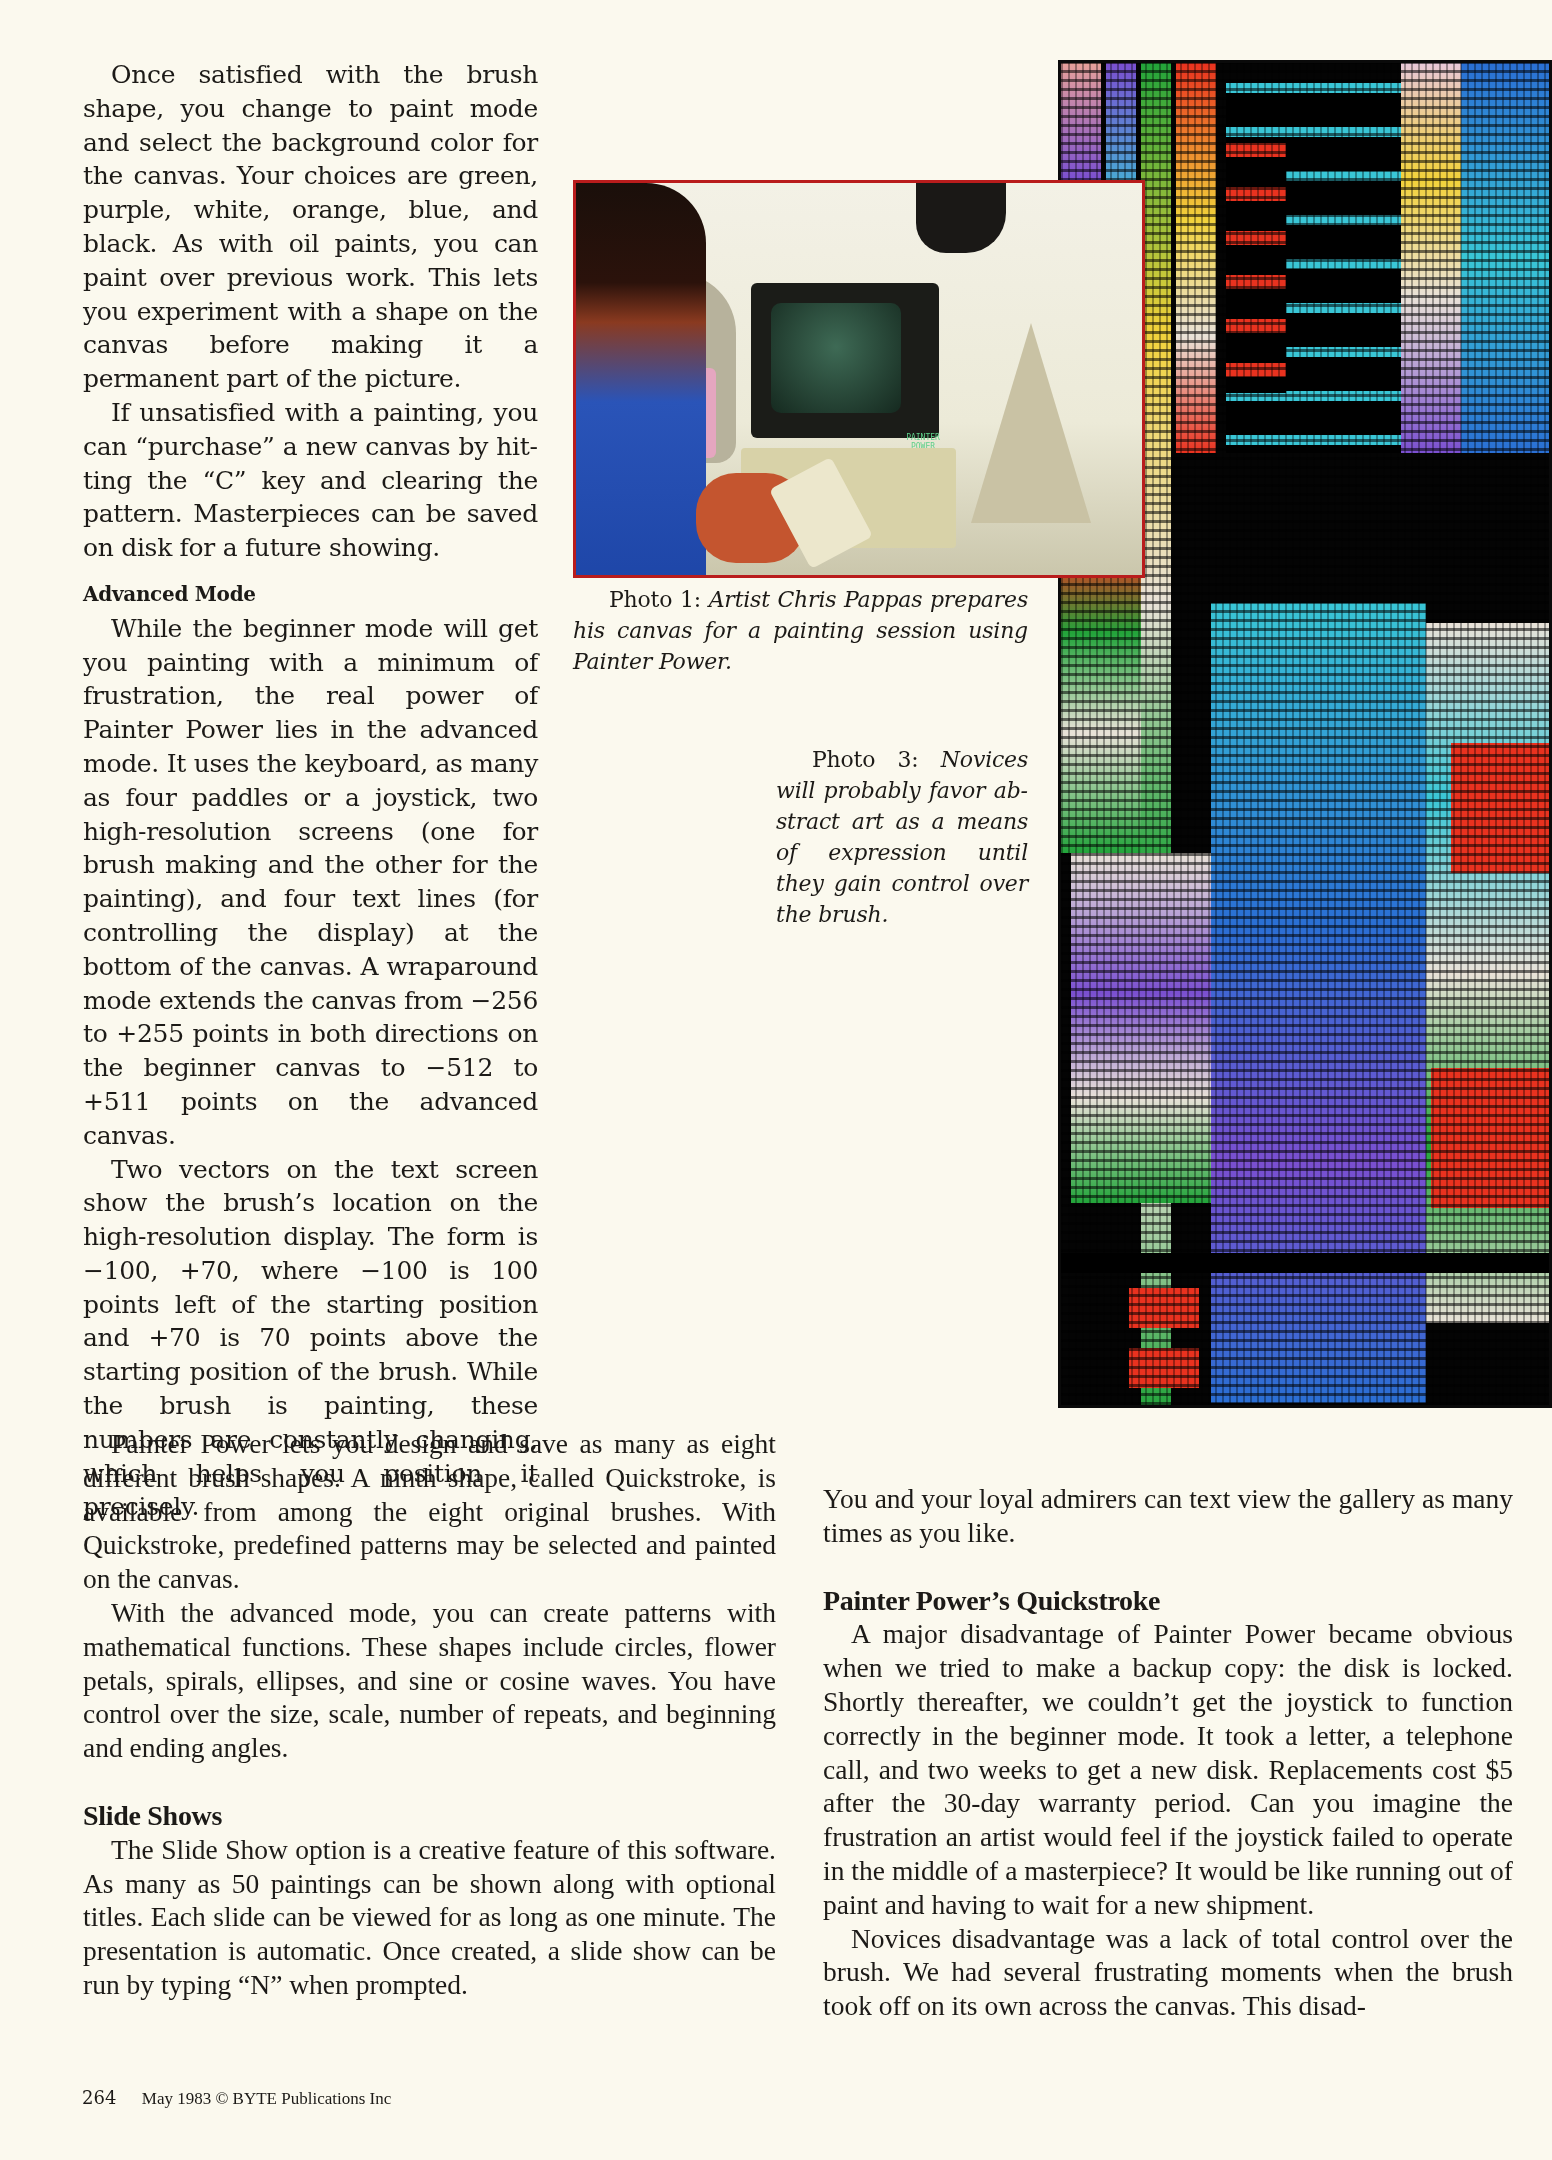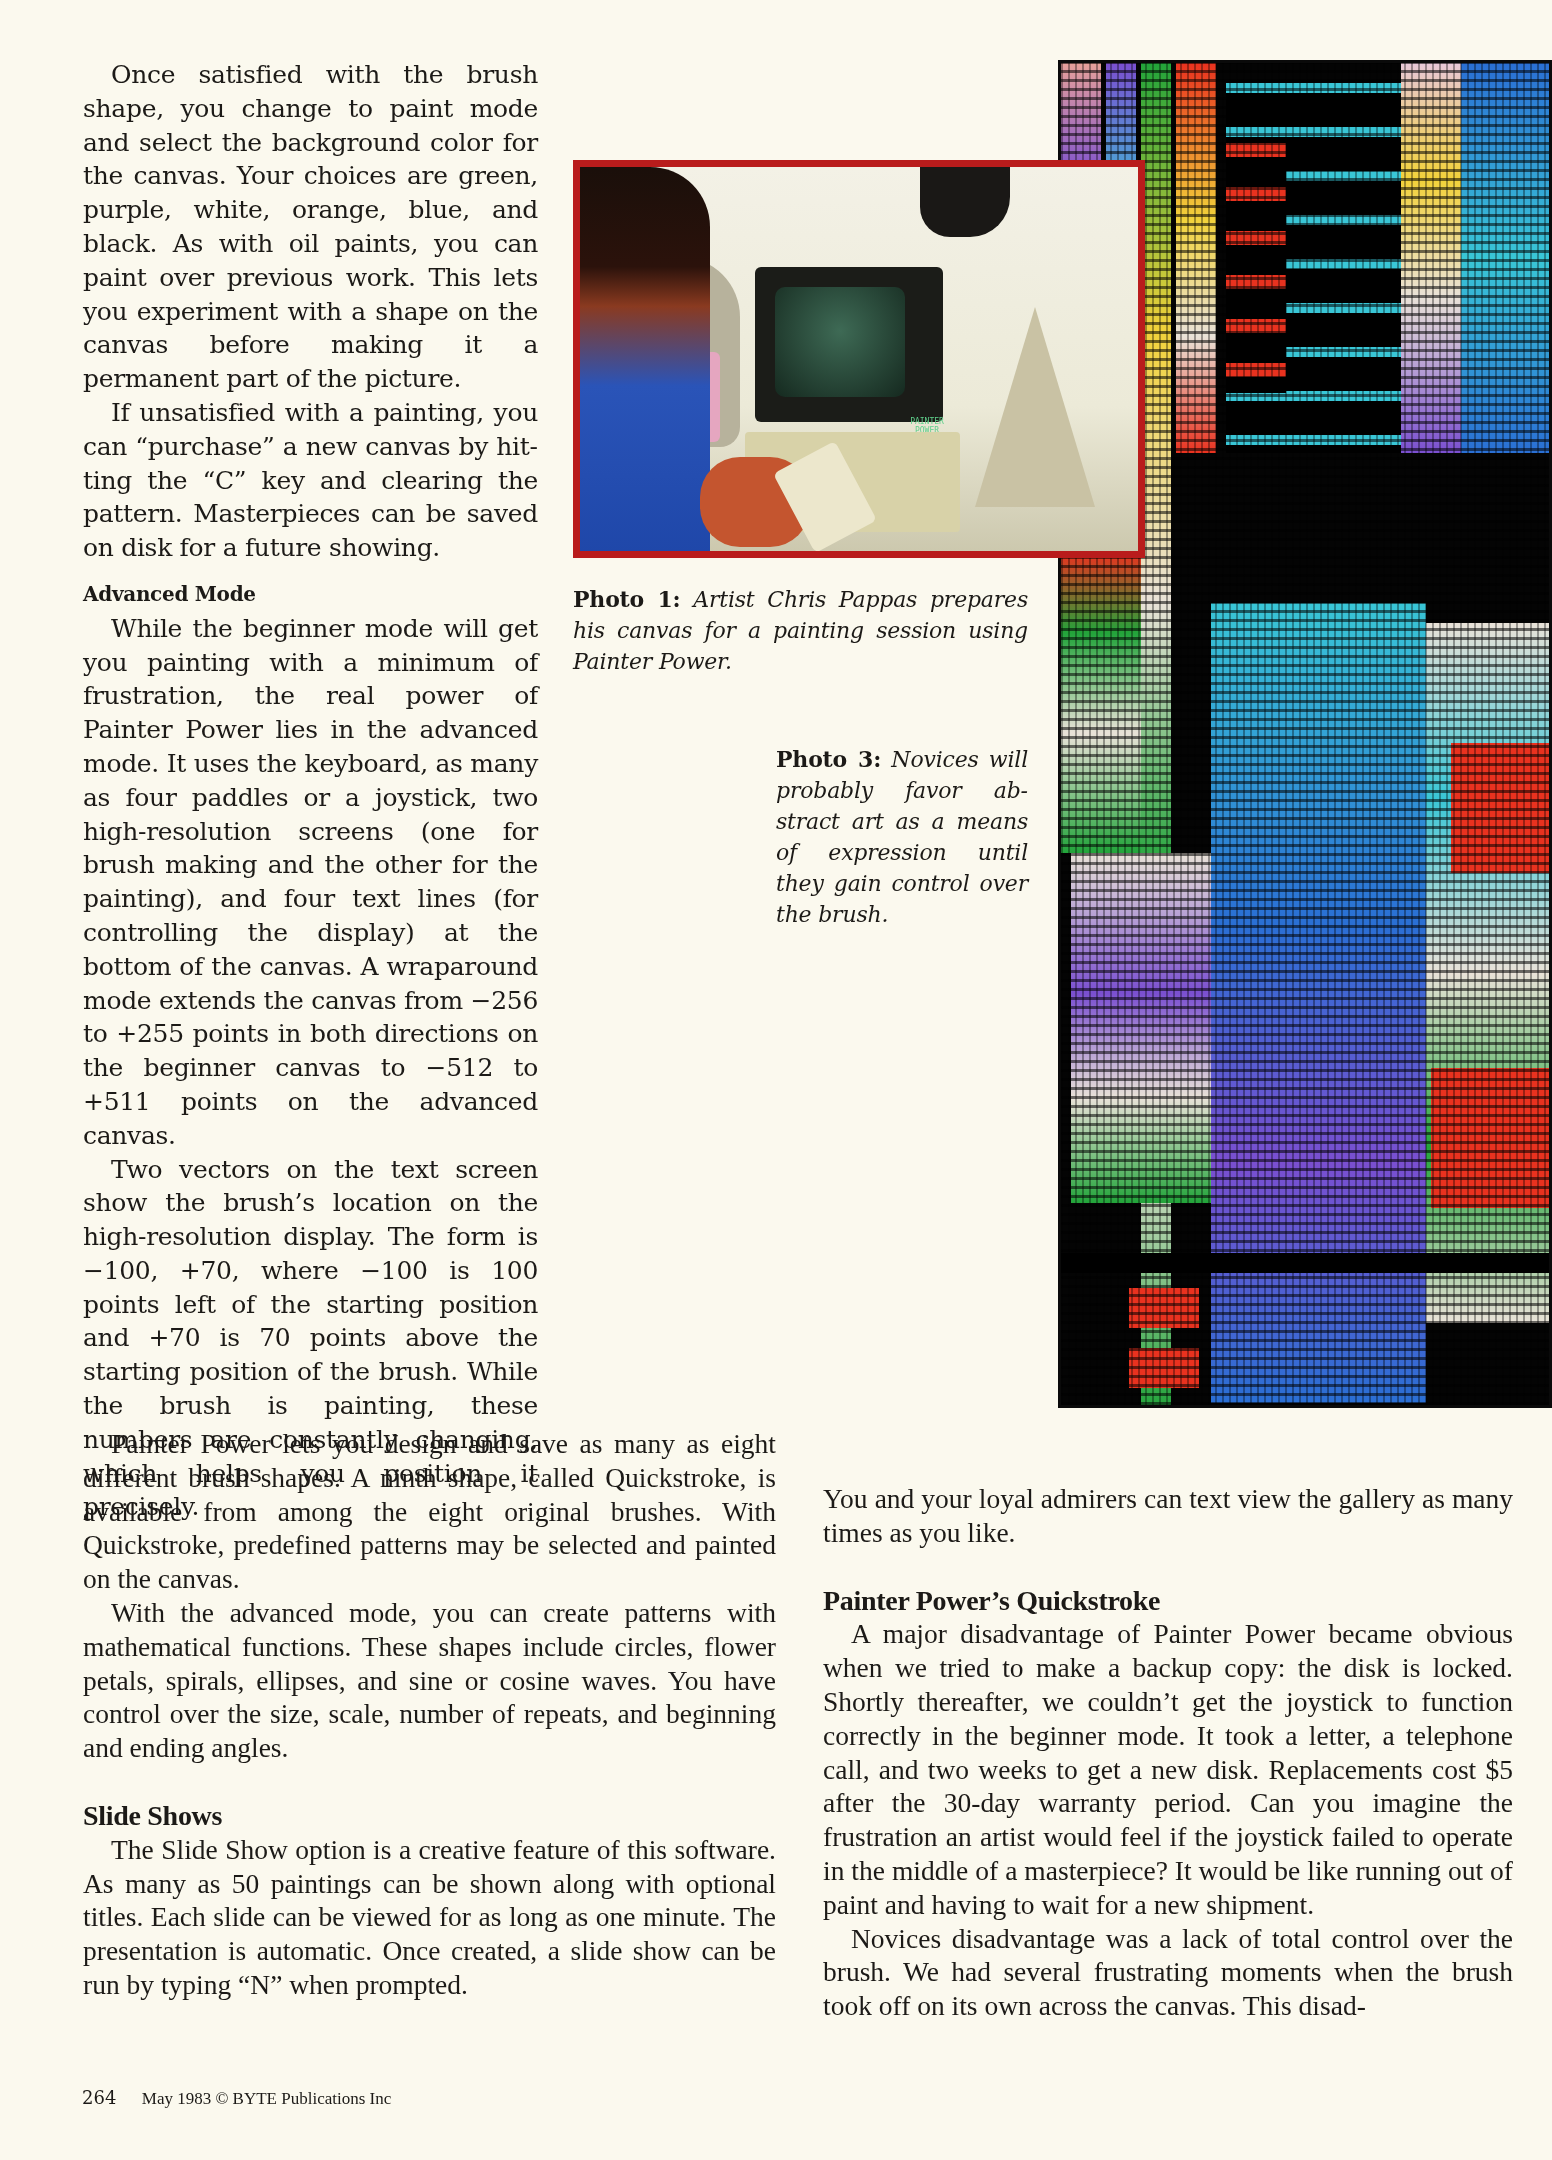--- a/index.html
+++ b/index.html
@@ -15,42 +15,42 @@
   .narrow { font-family: "Liberation Serif", "DejaVu Serif", serif; font-size: 27.5px; letter-spacing: 0; }
   .narrow h2 { font-size: 28px; font-weight: normal; font-family: "Liberation Serif", serif; }
   .narrow h2 b { font-weight: bold; }
   .gap { height: 34px; }
 
   #col-left-top { left: 83px; top: 58px; width: 455px; }
   #col-left-bottom { left: 83px; top: 1427px; width: 693px; }
   #col-right-bottom { left: 823px; top: 1482px; width: 690px; }
 
   .caption { position: absolute; font-size: 22px; line-height: 31px; text-align: justify; letter-spacing: -0.2px; }
-  .caption b { font-style: normal; font-weight: bold; }
+  .caption b { font-style: normal; font-weight: normal; margin-left: 36px; }
   .caption i { font-style: italic; }
   #caption-1 { left: 573px; top: 584px; width: 455px; }
   #caption-3 { left: 776px; top: 744px; width: 252px; }
 
   
   #photo-3 {
     position: absolute; left: 1058px; top: 60px; width: 494px; height: 1348px;
     background: #040404; border: 3px solid #0a0a0a; box-sizing: border-box; overflow: hidden;
   }
   .band { position: absolute; }
   .scan {
     position: absolute; inset: 0;
     background-image:
       repeating-linear-gradient(0deg, rgba(0,0,0,0.55) 0 3px, transparent 3px 9px),
       repeating-linear-gradient(90deg, rgba(0,0,0,0.35) 0 2px, transparent 2px 7px);
   }
 
   
   #photo-1 {
-    position: absolute; left: 573px; top: 160px; width: 572px; height: 398px;
-    background: #e9e7d6; border: 7px solid #b91c1c; box-sizing: border-box; overflow: hidden;
+    position: absolute; left: 573px; top: 180px; width: 572px; height: 398px;
+    background: #e9e7d6; border: 3px solid #b91c1c; box-sizing: border-box; overflow: hidden;
   }
   .p1 { position: absolute; }
   .screen-text {
     position: absolute; left: 137px; top: 150px; width: 70px; text-align: center;
     font-family: "DejaVu Sans Mono", monospace; font-size: 8px; line-height: 9px; color: #5fd08b;
   }
 
   #footer { position: absolute; left: 82px; top: 2087px; font-size: 17px; white-space: nowrap; }
   #footer .page { font-weight: normal; font-size: 18px; margin-right: 20px; margin-top: 8px; }
   #footer .src { font-family: "Liberation Serif", serif; font-size: 17px; }

